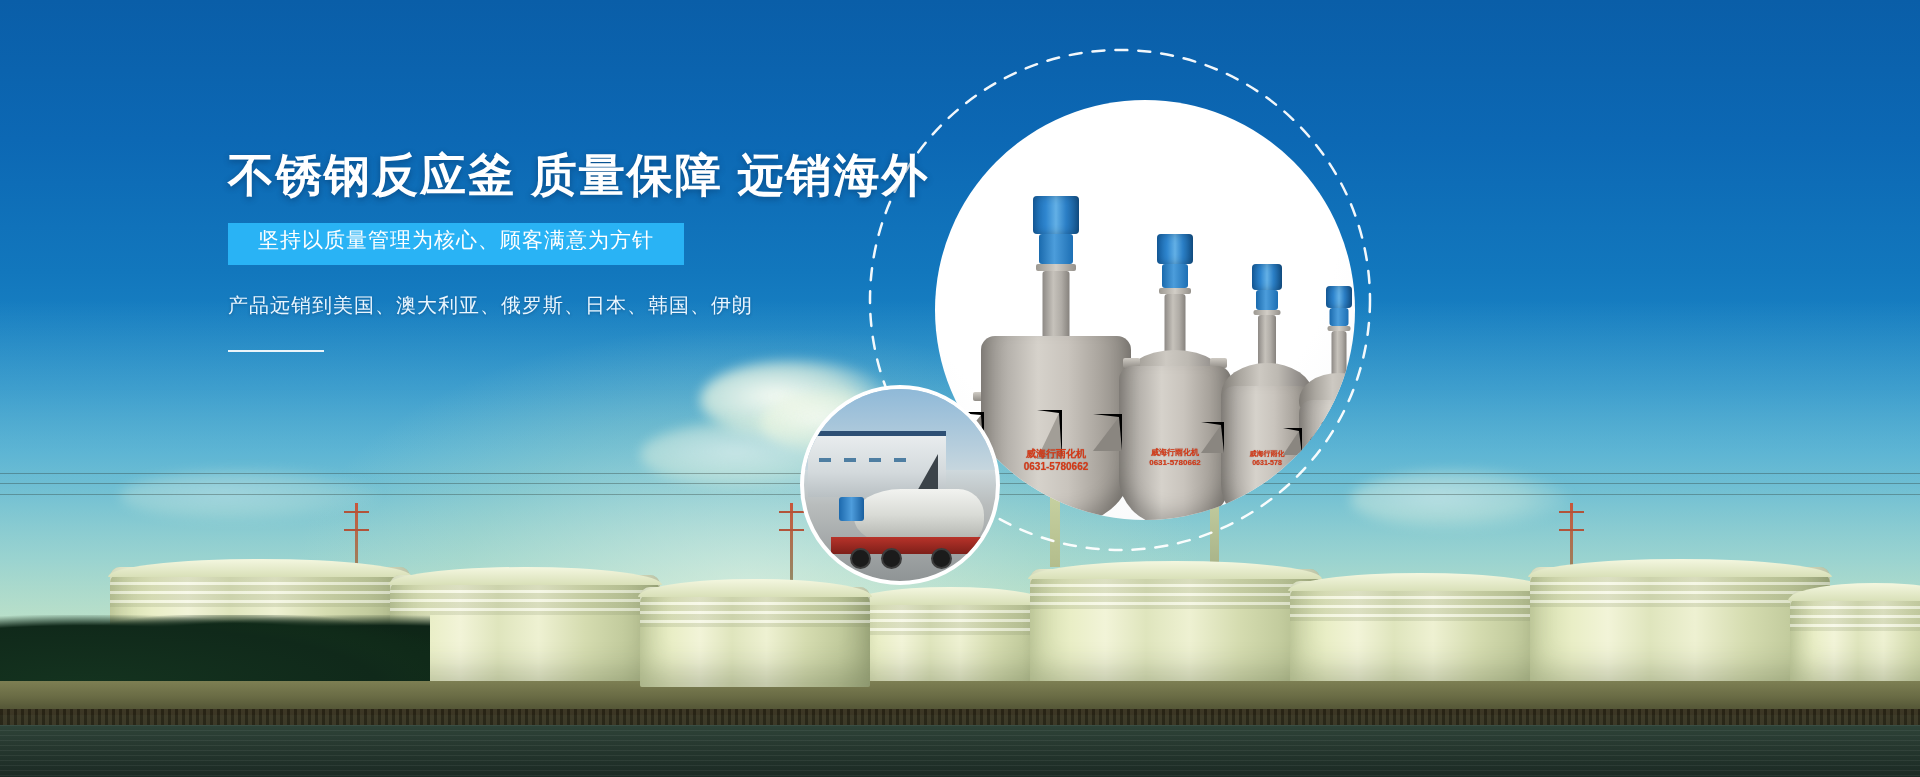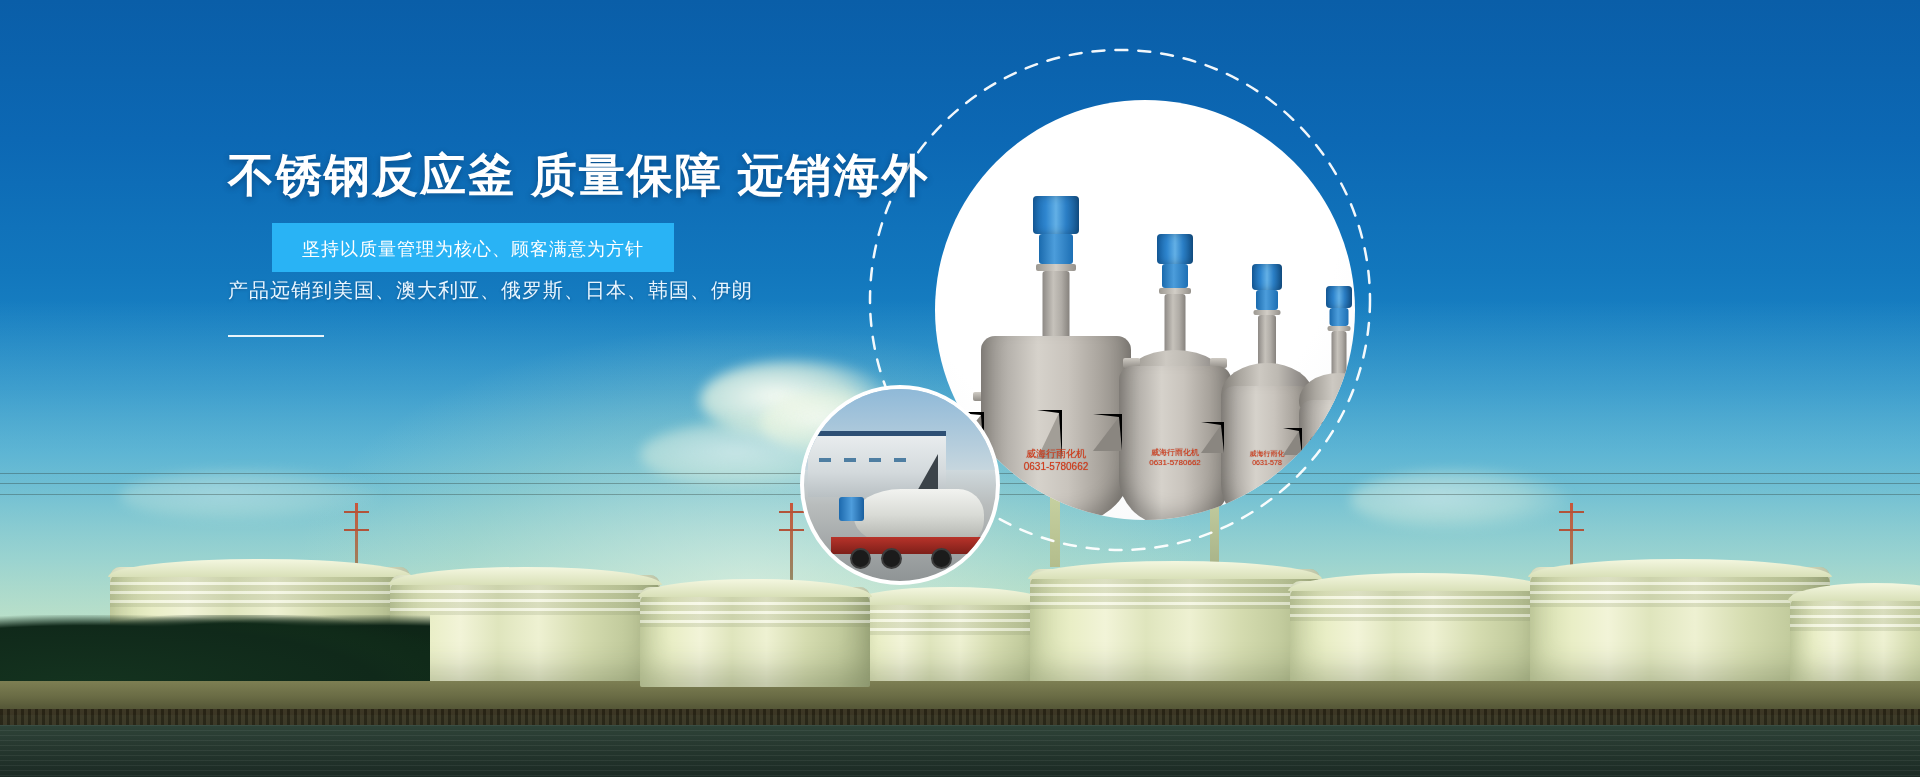--- a/index.html
+++ b/index.html
@@ -170,21 +170,21 @@
   }
   .r-leg{
     position:absolute; width:0; height:0;
     border-style:solid;
   }
   .r-nozzle{
     position:absolute; background:linear-gradient(180deg,#cfcbc4,#908c86); border-radius:2px;
   }
   .r-brand{
     position:absolute; left:50%; transform:translateX(-50%);
-    color:#d63a17; white-space:nowrap; text-align:center; font-weight:normal;
+    color:#d63a17; white-space:nowrap; text-align:center; font-weight:bold;
     text-shadow:0 0 1px rgba(120,20,0,.5); line-height:1.25;
   }
 
   
   .inset-circle{
     position:absolute; left:800px; top:385px; width:200px; height:200px;
     border-radius:50%; overflow:hidden; border:4px solid #ffffff;
     background:linear-gradient(180deg,#9fc4dd 0%, #cfd9dd 42%, #b9bdbd 60%, #8f9495 100%);
   }
   .ins-sky{ position:absolute; left:0; top:0; width:100%; height:42%;
@@ -210,27 +210,26 @@
   
   .copy{ position:absolute; left:228px; top:150px; width:760px; }
   .headline{
     color:#ffffff; font-size:46px; font-weight:bold; letter-spacing:2px;
     line-height:1.1; white-space:nowrap;
     text-shadow:0 2px 6px rgba(0,40,80,.45);
   }
   .sub-bar{
     display:inline-block; margin-top:22px;
     background:#29b3f5; color:#ffffff;
-    font-size:18px; letter-spacing:1px;
-    padding:15px 30px 12px 30px; line-height:1.25;
+    font-size:21px; letter-spacing:1px;
+    padding:4px 30px 12px 30px; line-height:1.25;
     white-space:nowrap;
-    margin-left:44px;
   }
   .desc{
-    color:#eaf6ff; font-size:20px; line-height:1.85;
+    margin-top:22px; color:#eaf6ff; font-size:20px; line-height:1.85;
     letter-spacing:1px; text-shadow:0 1px 3px rgba(0,40,80,.35);
   }
   .desc span{ display:block; white-space:nowrap; }
   .rule{ margin-top:26px; width:96px; height:2px; background:#ffffff; opacity:.9; }
 </style>
 </head>
 <body>
 
 <div class="banner">
 

